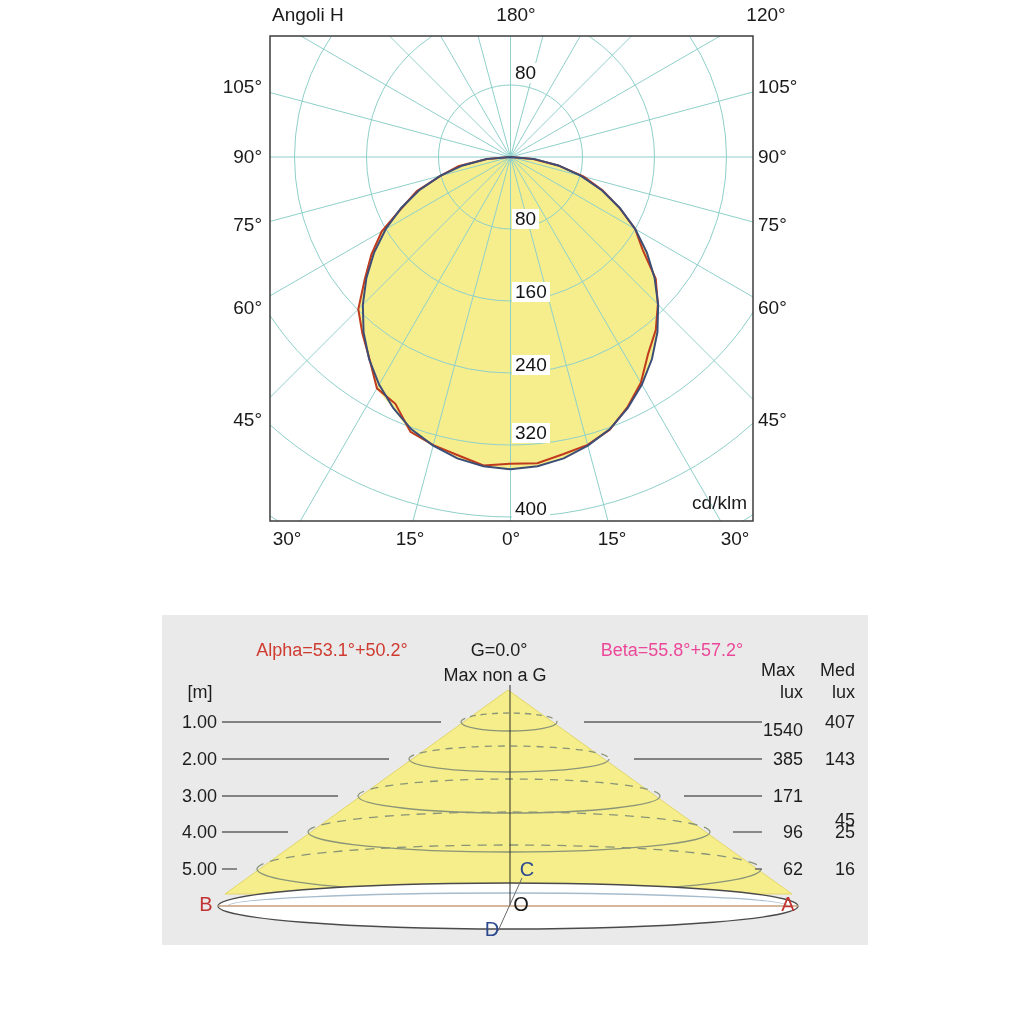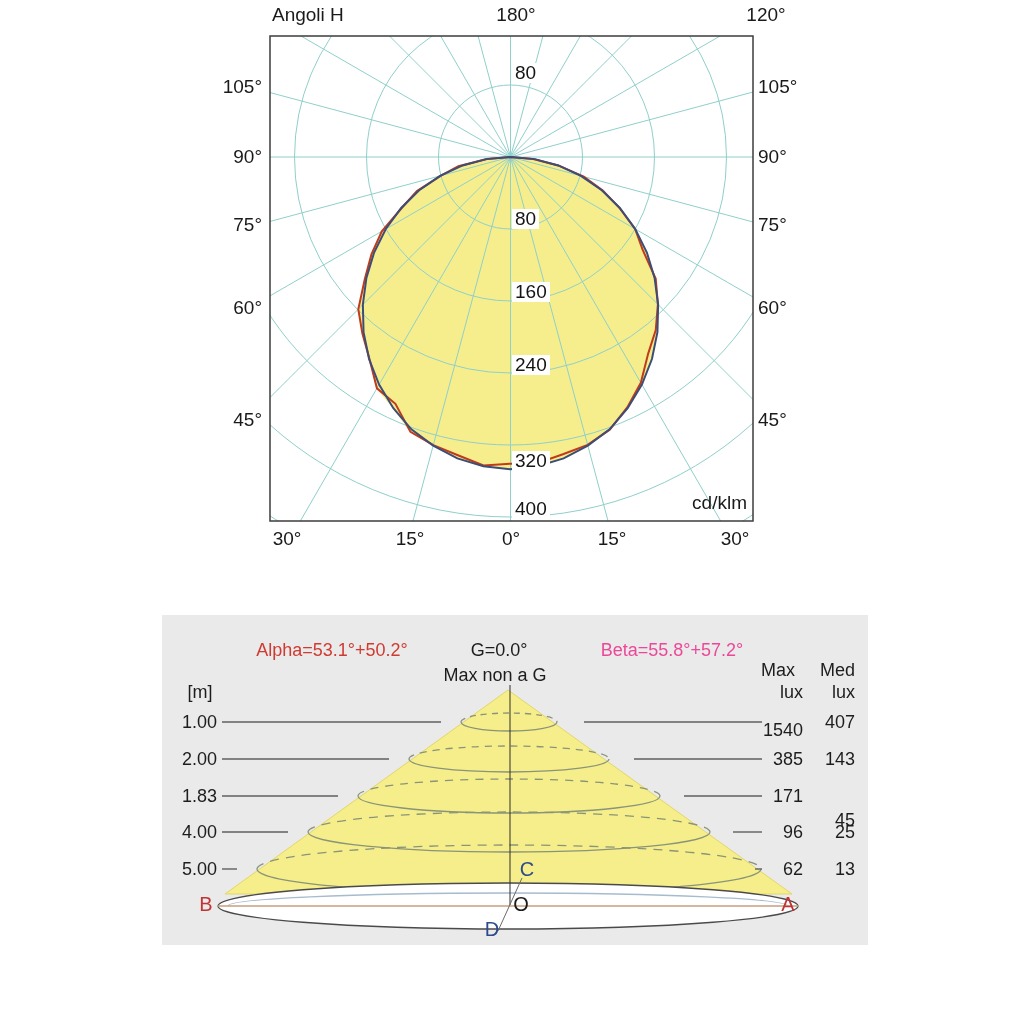--- a/index.html
+++ b/index.html
@@ -87,21 +87,21 @@
   <div class="lbl ctr" style="left:287px;top:528px;">30°</div>
   <div class="lbl ctr" style="left:410px;top:528px;">15°</div>
   <div class="lbl ctr" style="left:511px;top:528px;">0°</div>
   <div class="lbl ctr" style="left:612px;top:528px;">15°</div>
   <div class="lbl ctr" style="left:735px;top:528px;">30°</div>
 
   <div class="ring-lbl" style="left:512px;top:63px;">80</div>
   <div class="ring-lbl" style="left:512px;top:209px;">80</div>
   <div class="ring-lbl" style="left:512px;top:282px;">160</div>
   <div class="ring-lbl" style="left:512px;top:355px;">240</div>
-  <div class="ring-lbl" style="left:512px;top:451px;text-align:center;">320</div>
+  <div class="ring-lbl" style="left:512px;top:423px;text-align:center;">320</div>
   <div class="ring-lbl" style="left:512px;top:499px;">400</div>
 
   <div class="lbl rt" style="left:660px;top:492px;width:87px;">cd/klm</div>
 
   <div id="cone-panel"></div>
 
   <svg id="cone-svg" style="left:162px;top:615px;" width="706" height="330" viewBox="0 0 706 330">
 
     <polygon points="346,75 63,279 630,279" fill="#f5ee8a" stroke="#e3d669" stroke-width="1"></polygon>
 
@@ -148,35 +148,35 @@
   <div class="c-lbl c-hdr ctr" style="left:495px;top:665px;">Max non a G</div>
   <div class="c-lbl c-hdr ctr" style="left:200px;top:682px;">[m]</div>
 
   <div class="c-lbl c-hdr rt" style="left:753px;top:660px;width:50px;text-align:center;">Max</div>
   <div class="c-lbl c-hdr rt" style="left:753px;top:682px;width:50px;">lux</div>
   <div class="c-lbl c-hdr rt" style="left:805px;top:660px;width:50px;">Med</div>
   <div class="c-lbl c-hdr rt" style="left:805px;top:682px;width:50px;">lux</div>
 
   <div class="c-lbl c-hdr rt" style="left:167px;top:712px;width:50px;">1.00</div>
   <div class="c-lbl c-hdr rt" style="left:167px;top:749px;width:50px;">2.00</div>
-  <div class="c-lbl c-hdr rt" style="left:167px;top:786px;width:50px;">1.83</div>
+  <div class="c-lbl c-hdr rt" style="left:167px;top:786px;width:50px;">3.00</div>
   <div class="c-lbl c-hdr rt" style="left:167px;top:822px;width:50px;text-align:right;">4.00</div>
   <div class="c-lbl c-hdr rt" style="left:167px;top:859px;width:50px;">5.00</div>
 
   <div class="c-lbl c-hdr rt" style="left:753px;top:720px;width:50px;">1540</div>
   <div class="c-lbl c-hdr rt" style="left:753px;top:749px;width:50px;">385</div>
   <div class="c-lbl c-hdr rt" style="left:753px;top:786px;width:50px;">171</div>
   <div class="c-lbl c-hdr rt" style="left:753px;top:822px;width:50px;">96</div>
   <div class="c-lbl c-hdr rt" style="left:753px;top:859px;width:50px;">62</div>
 
   <div class="c-lbl c-hdr rt" style="left:805px;top:712px;width:50px;">407</div>
   <div class="c-lbl c-hdr rt" style="left:805px;top:749px;width:50px;">143</div>
   <div class="c-lbl c-hdr rt" style="left:805px;top:810px;width:50px;">45</div>
   <div class="c-lbl c-hdr rt" style="left:805px;top:822px;width:50px;">25</div>
-  <div class="c-lbl c-hdr rt" style="left:805px;top:859px;width:50px;">13</div>
+  <div class="c-lbl c-hdr rt" style="left:805px;top:859px;width:50px;">16</div>
 
   <div class="pt-lbl dark-red-txt" style="left:206px;top:893px;">B</div>
   <div class="pt-lbl dark-red-txt" style="left:788px;top:893px;">A</div>
   <div class="pt-lbl navy-txt" style="left:527px;top:858px;">C</div>
   <div class="pt-lbl" style="left:521px;top:893px;">O</div>
   <div class="pt-lbl navy-txt" style="left:492px;top:918px;">D</div>
 
 </div>
 
 </body></html>

